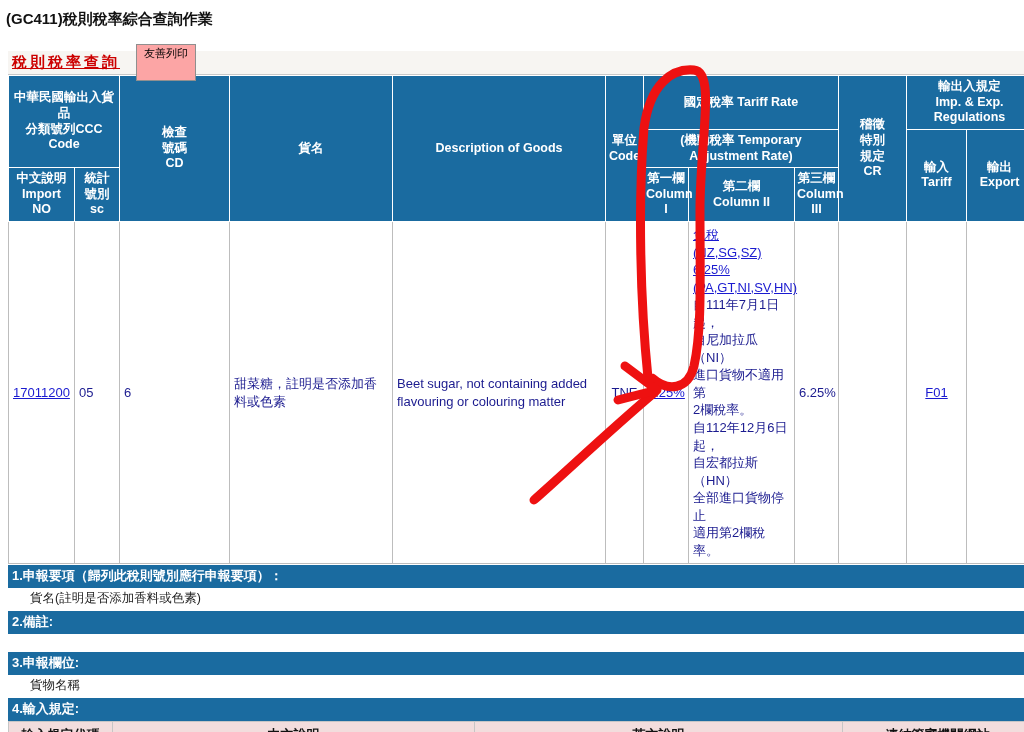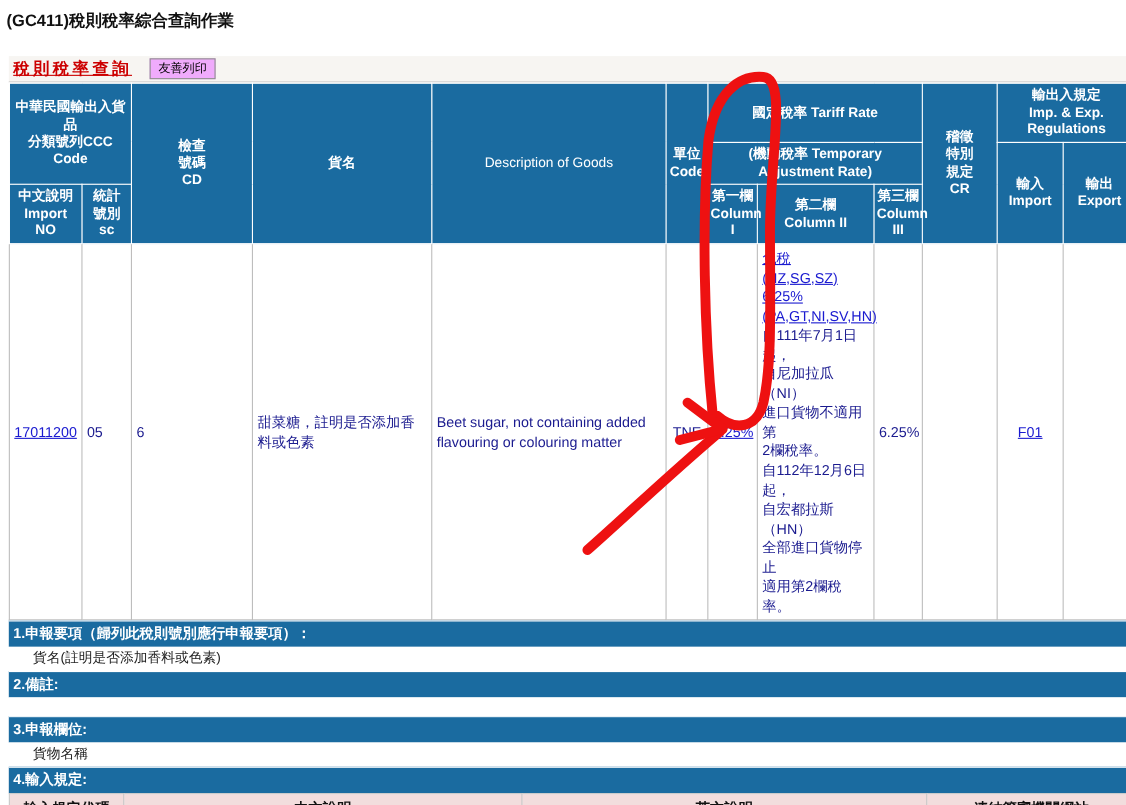--- a/index.html
+++ b/index.html
@@ -46,22 +46,22 @@
     color: #cc0000;
     font-weight: bold;
     font-size: 15px;
     letter-spacing: 3px;
     white-space: nowrap;
     text-decoration: underline;
   }
   .titlebar .printbtn {
     margin-left: 16px;
     font-size: 11px;
-    padding: 2px 7px 2px 7px;
-    background: #f0abfc;
+    padding: 2px 7px 21px 7px;
+    background: #fca5a5;
     border: 1px solid #8f8f8f;
     color: #000;
     line-height: 1.1;
     white-space: nowrap;
     cursor: pointer;
   }
 
   
   table.tariff {
     border-collapse: collapse;
@@ -72,21 +72,21 @@
   table.tariff th {
     background: #1a6ba0;
     color: #ffffff;
     border: 1px solid #ffffff;
     font-weight: bold;
     text-align: center;
     vertical-align: middle;
     padding: 3px 2px;
     line-height: 1.25;
   }
-  table.tariff th.en { font-weight: normal; }
+  table.tariff th.en { font-weight: bold; }
   table.tariff td {
     border: 1px solid #bdbdbd;
     vertical-align: middle;
     padding: 4px 4px;
     color: #1b1b8f;
     font-size: 13px;
     line-height: 1.35;
     background: #fff;
     height: 178px;
   }
@@ -205,21 +205,21 @@
           <th colspan="2">
             <span>輸出入規定</span><br>
             <span>Imp. &amp; Exp.</span><br>
             <span>Regulations</span>
           </th>
         </tr>
         <tr>
           <th colspan="3">(機動稅率 Temporary Adjustment Rate)</th>
           <th rowspan="2">
             <span>輸入</span><br>
-            <span>Import</span>
+            <span>Tariff</span>
           </th>
           <th rowspan="2">
             <span>輸出</span><br>
             <span>Export</span>
           </th>
         </tr>
         <tr>
           <th>
             <span>中文說明</span><br>
             <span>Import NO</span>

